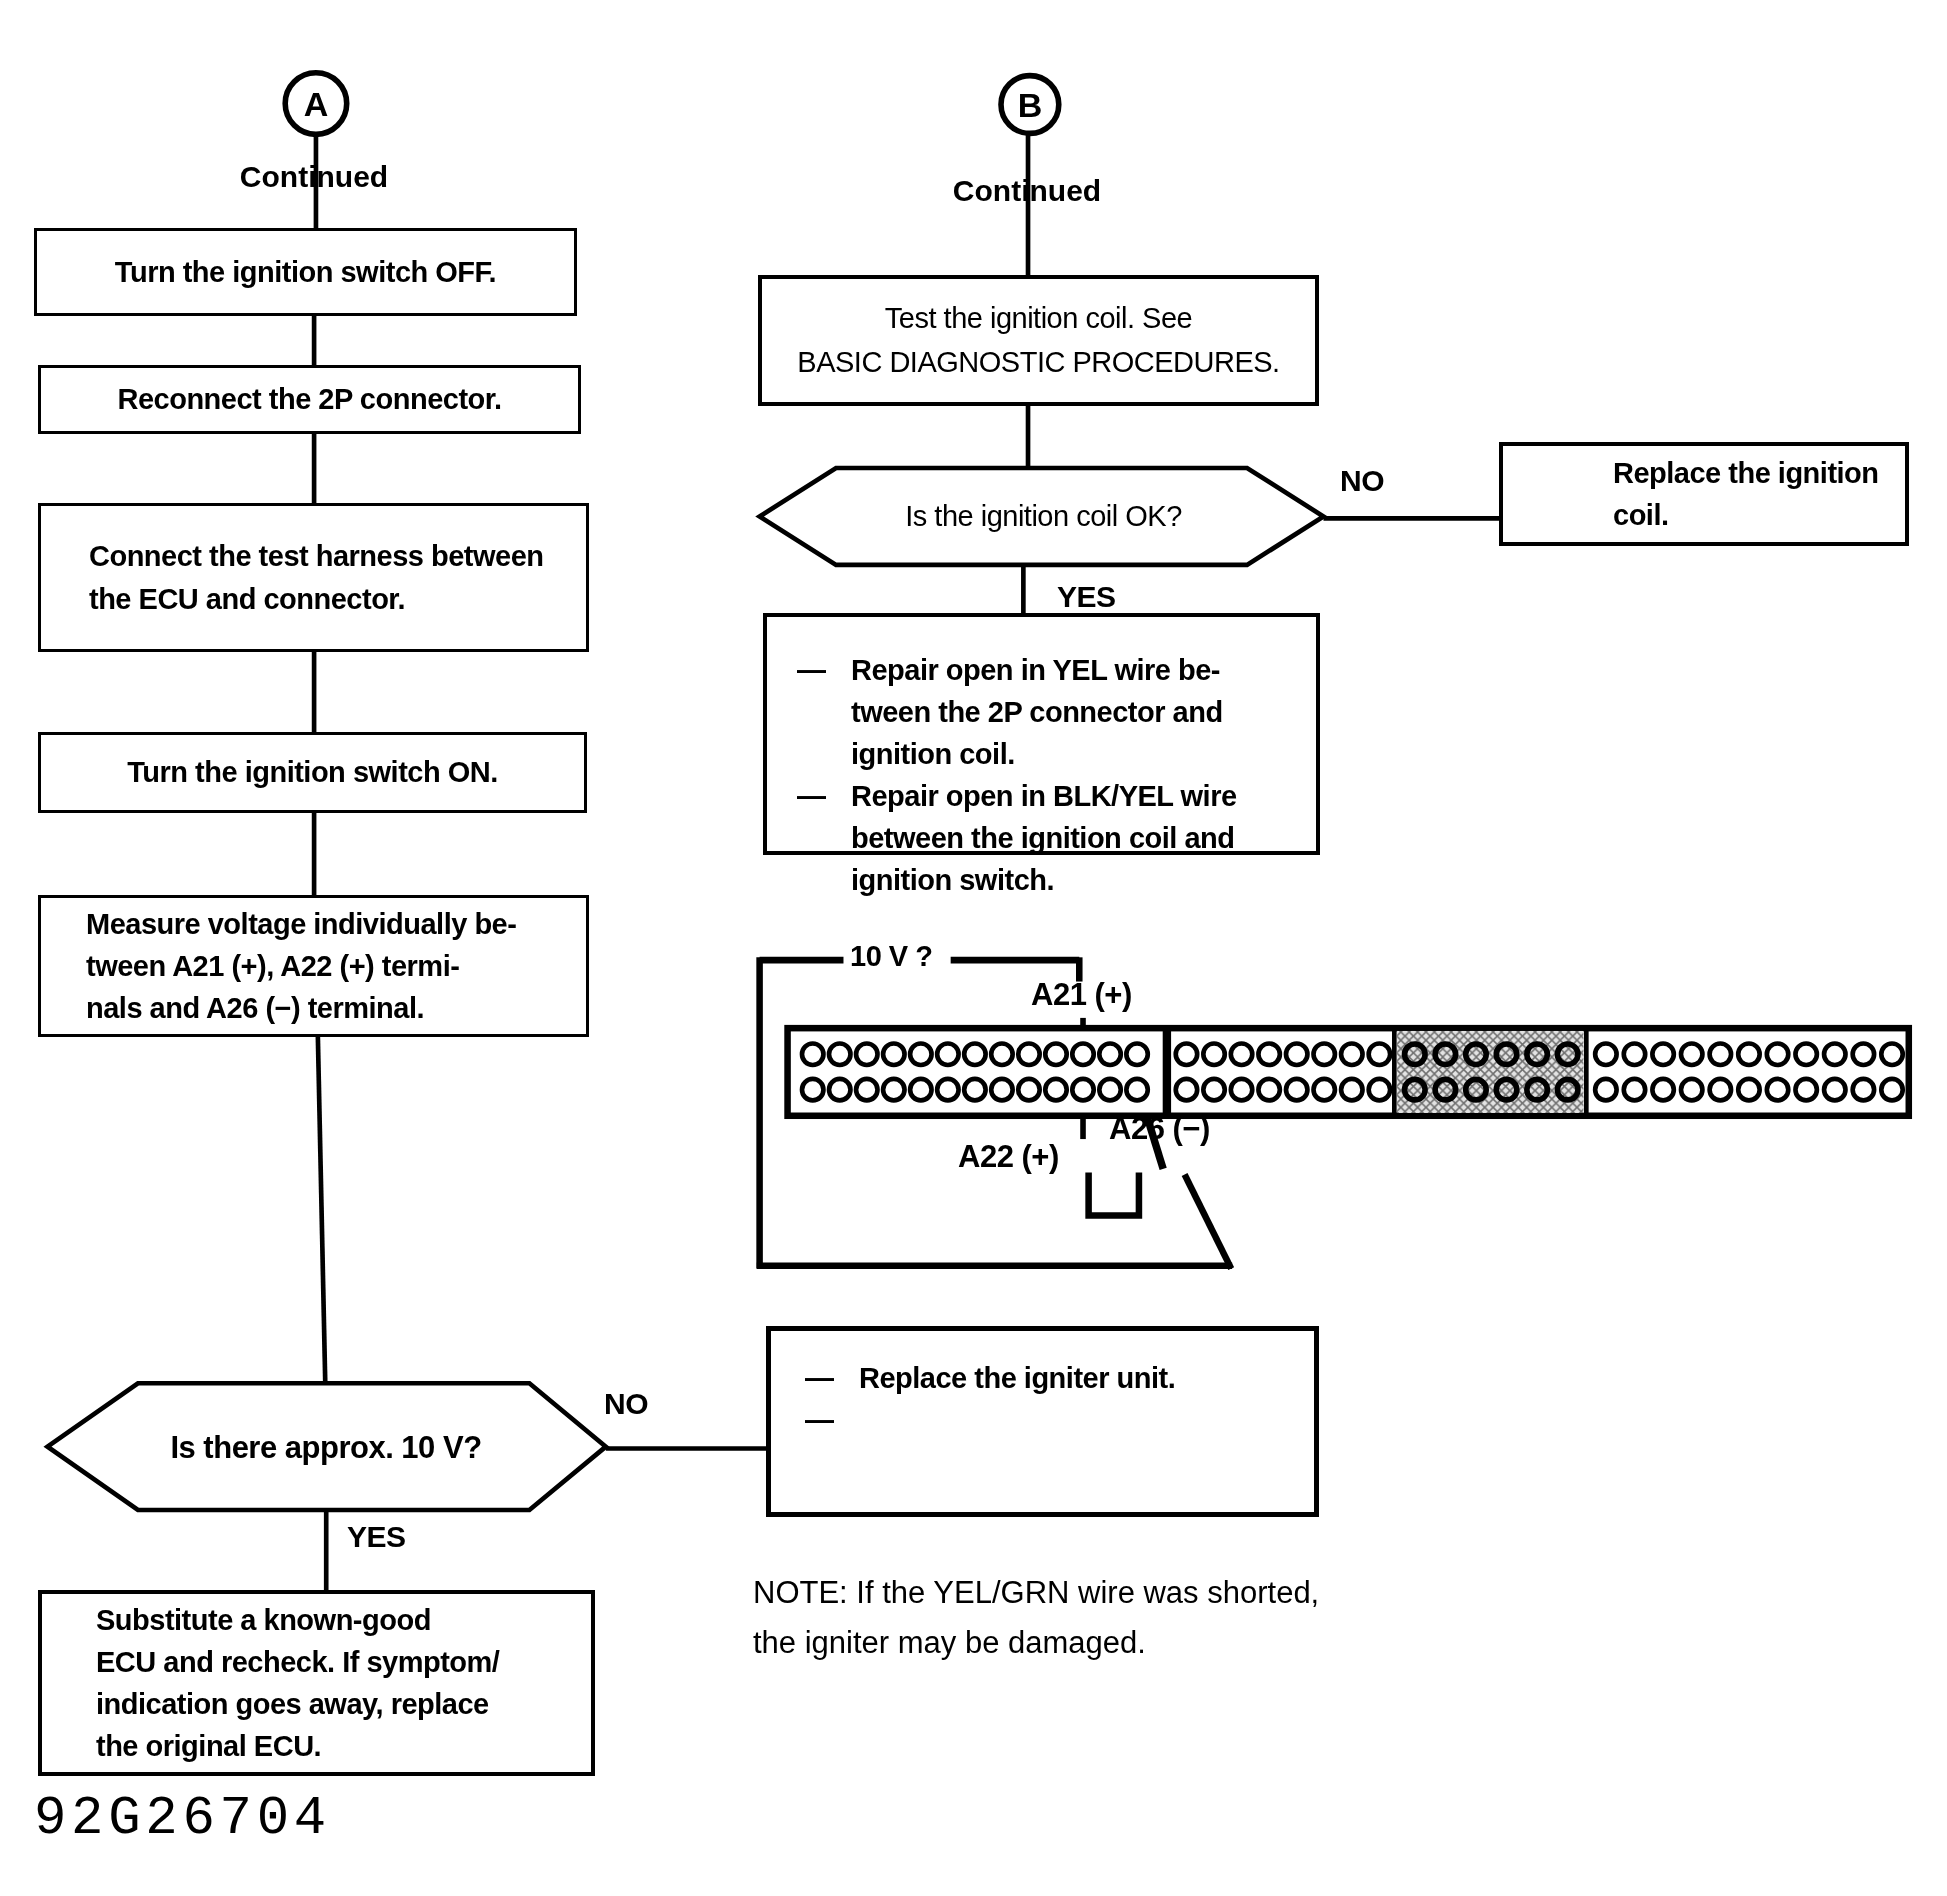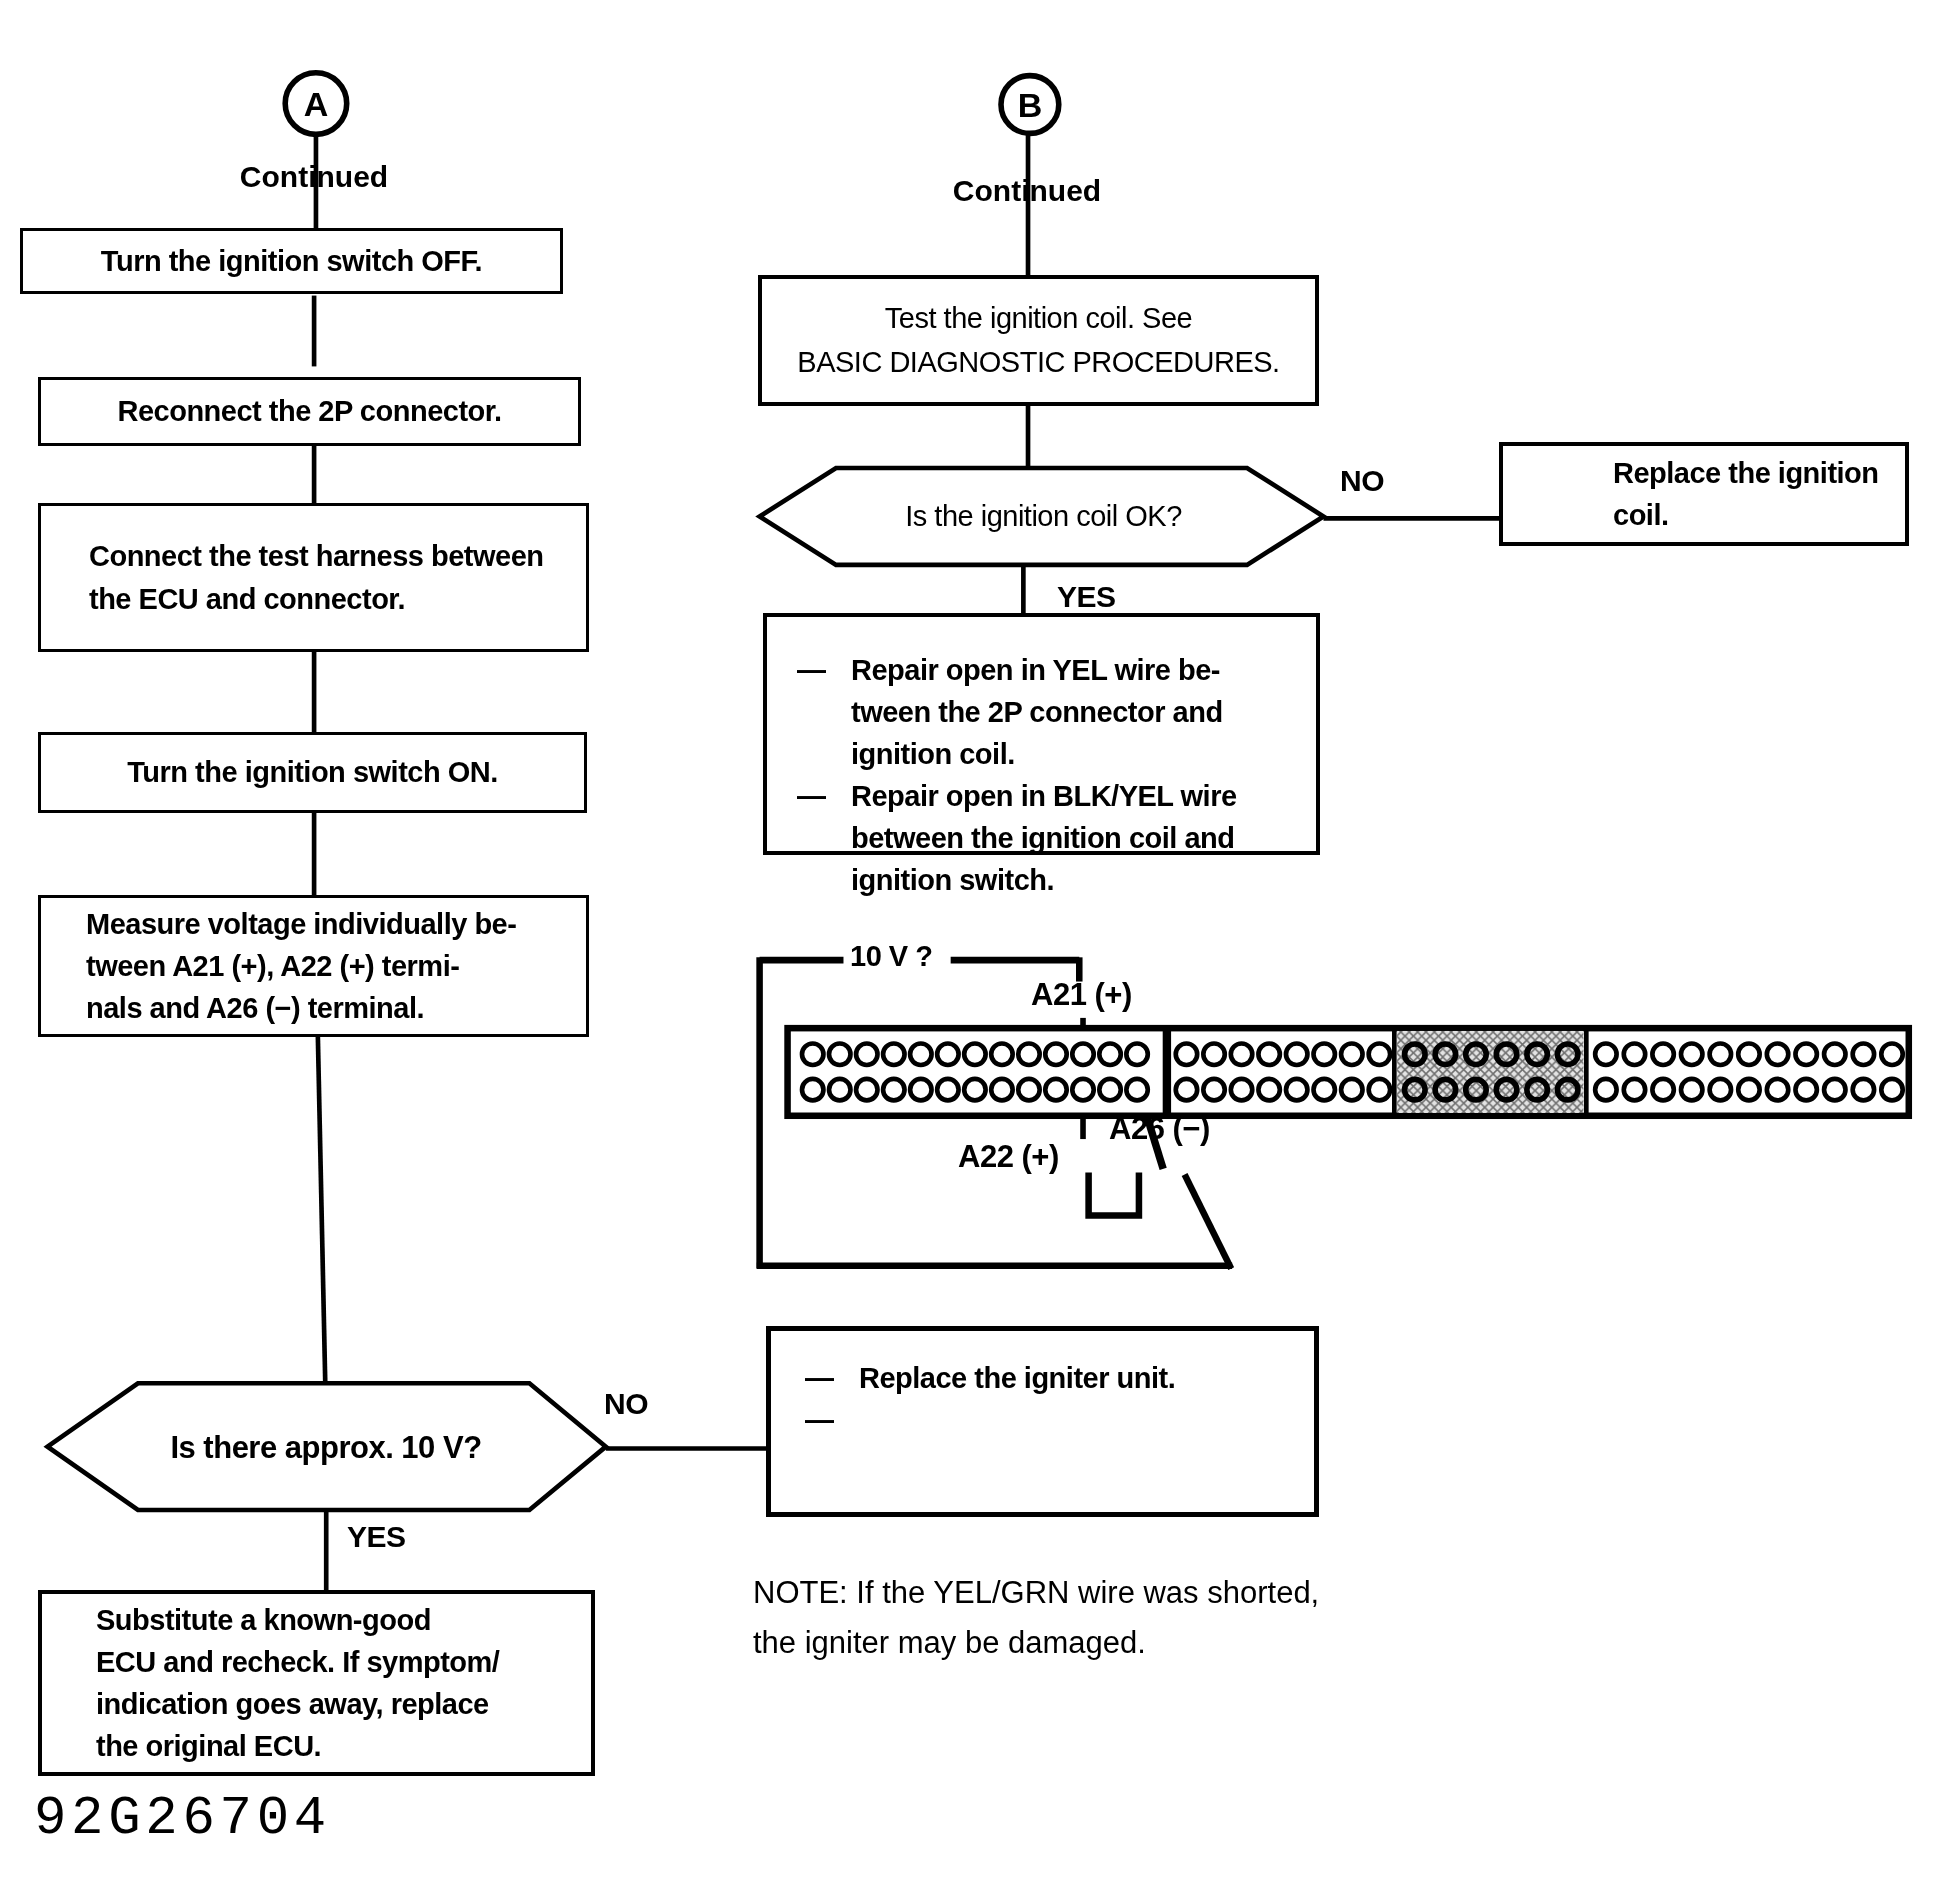--- a/index.html
+++ b/index.html
@@ -178,23 +178,23 @@
           <circle cx="1968.6" cy="1169" r="11.5"></circle>
           <circle cx="1999.3" cy="1169" r="11.5"></circle>
           <circle cx="2030.0" cy="1169" r="11.5"></circle>
         </g>
     </g>
   </svg>
 
   <div class="letter" style="left:285px;top:73px;width:62px;height:62px;font-size:34px;">A</div>
   <div class="abs" style="left:174px;top:160px;width:280px;text-align:center;font-size:30px;font-weight:700;">Continued</div>
 
-  <div class="node" style="left:20px;top:228px;width:543px;height:66px;">Turn the ignition switch OFF.</div>
-
-  <div class="node" style="left:38px;top:365px;width:543px;height:69px;margin-top:12px;">Reconnect the 2P connector.</div>
+  <div class="node" style="left:34px;top:228px;width:543px;height:88px;">Turn the ignition switch OFF.</div>
+
+  <div class="node" style="left:38px;top:365px;width:543px;height:69px;">Reconnect the 2P connector.</div>
 
   <div class="node left" style="left:38px;top:503px;width:551px;height:149px;padding-left:48px;">Connect the test harness between
 the ECU and connector.</div>
 
   <div class="node" style="left:38px;top:732px;width:549px;height:81px;">Turn the ignition switch ON.</div>
 
   <div class="node left" style="left:38px;top:895px;width:551px;height:142px;padding-left:45px;">Measure voltage individually be-
 tween A21 (+), A22 (+) termi-
 nals and A26 (−) terminal.</div>
 

